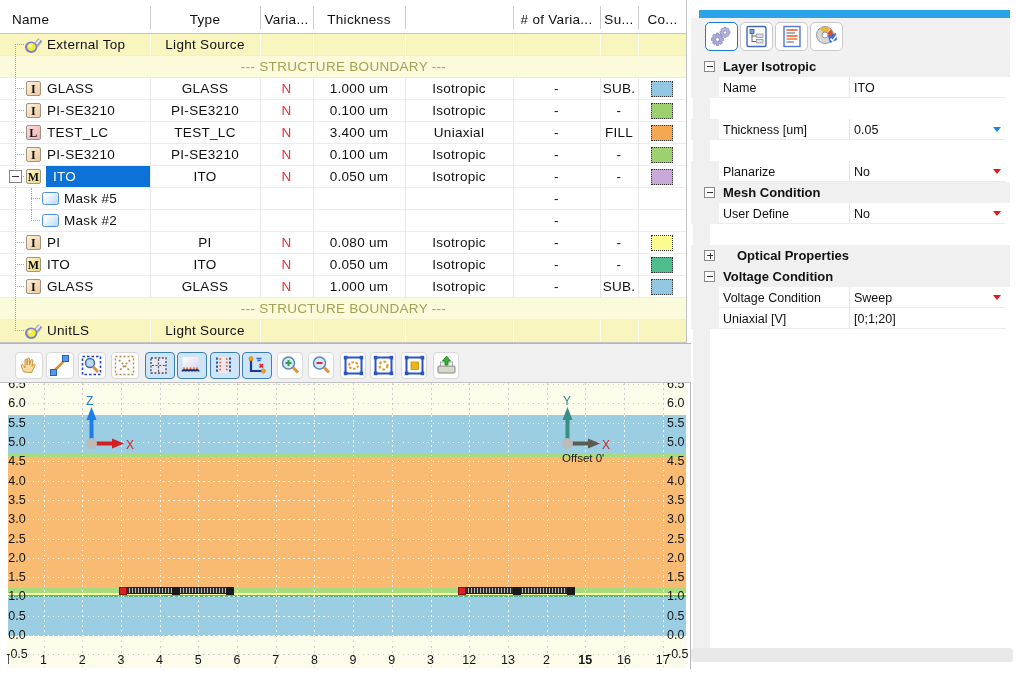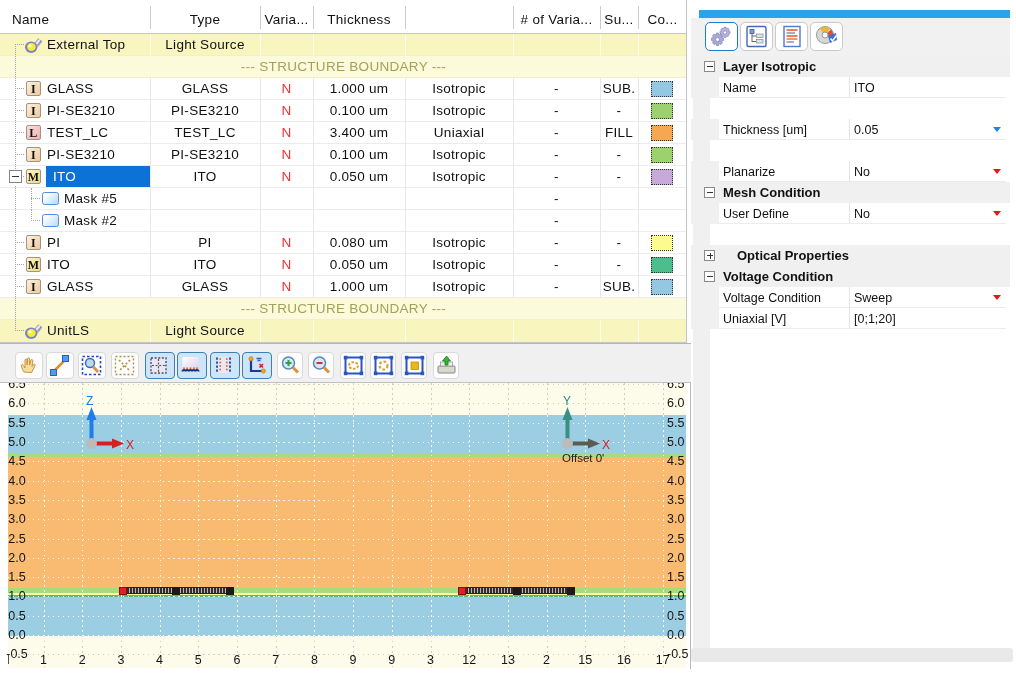--- a/index.html
+++ b/index.html
@@ -454,21 +454,21 @@
 <div class="axlab" style="left:188.3px;top:272.0px;width:20px;text-align:center;">5</div>
 <div class="axlab" style="left:227.0px;top:272.0px;width:20px;text-align:center;">6</div>
 <div class="axlab" style="left:265.7px;top:272.0px;width:20px;text-align:center;">7</div>
 <div class="axlab" style="left:304.4px;top:272.0px;width:20px;text-align:center;">8</div>
 <div class="axlab" style="left:343.1px;top:272.0px;width:20px;text-align:center;">9</div>
 <div class="axlab" style="left:381.8px;top:272.0px;width:20px;text-align:center;">9</div>
 <div class="axlab" style="left:420.5px;top:272.0px;width:20px;text-align:center;">3</div>
 <div class="axlab" style="left:459.2px;top:272.0px;width:20px;text-align:center;">12</div>
 <div class="axlab" style="left:497.9px;top:272.0px;width:20px;text-align:center;">13</div>
 <div class="axlab" style="left:536.6px;top:272.0px;width:20px;text-align:center;">2</div>
-<div class="axlab" style="left:575.3px;top:272.0px;width:20px;text-align:center;">15</div>
+<div class="axlab" style="left:575.3px;top:272.0px;width:20px;text-align:center;font-weight:bold;">15</div>
 <div class="axlab" style="left:614.0px;top:272.0px;width:20px;text-align:center;">16</div>
 <div class="axlab" style="left:652.7px;top:272.0px;width:20px;text-align:center;">17</div>
 <div class="abs" style="left:8px;top:272.5px;width:1px;height:9px;background:#555;"></div>
 <div class="abs" style="left:119.5px;top:205.0px;width:113.0px;height:7px;border:1px solid #222;background-image:repeating-linear-gradient(90deg,#2e2e2e 0 2px,#b8b8b8 2px 3px);"></div>
 <div class="abs" style="left:118.5px;top:204.5px;width:8px;height:8px;background:#e02020;border:1px solid #881010;"></div>
 <div class="abs" style="left:172.0px;top:204.5px;width:8px;height:8px;background:#1a1a1a;"></div>
 <div class="abs" style="left:225.5px;top:204.5px;width:8px;height:8px;background:#1a1a1a;"></div>
 <div class="abs" style="left:459.0px;top:205.0px;width:115.0px;height:7px;border:1px solid #222;background-image:repeating-linear-gradient(90deg,#2e2e2e 0 2px,#b8b8b8 2px 3px);"></div>
 <div class="abs" style="left:458.0px;top:204.5px;width:8px;height:8px;background:#e02020;border:1px solid #881010;"></div>
 <div class="abs" style="left:512.5px;top:204.5px;width:8px;height:8px;background:#1a1a1a;"></div>

